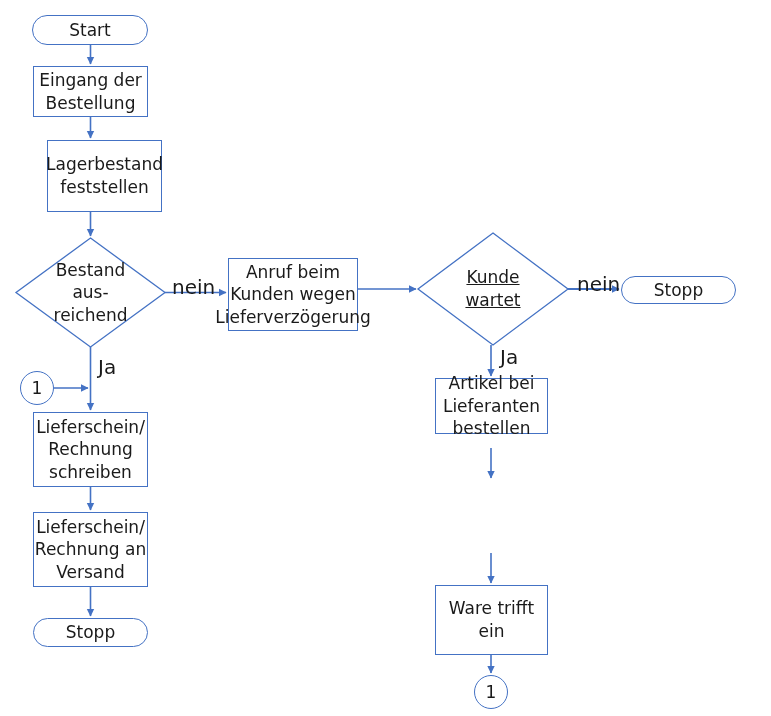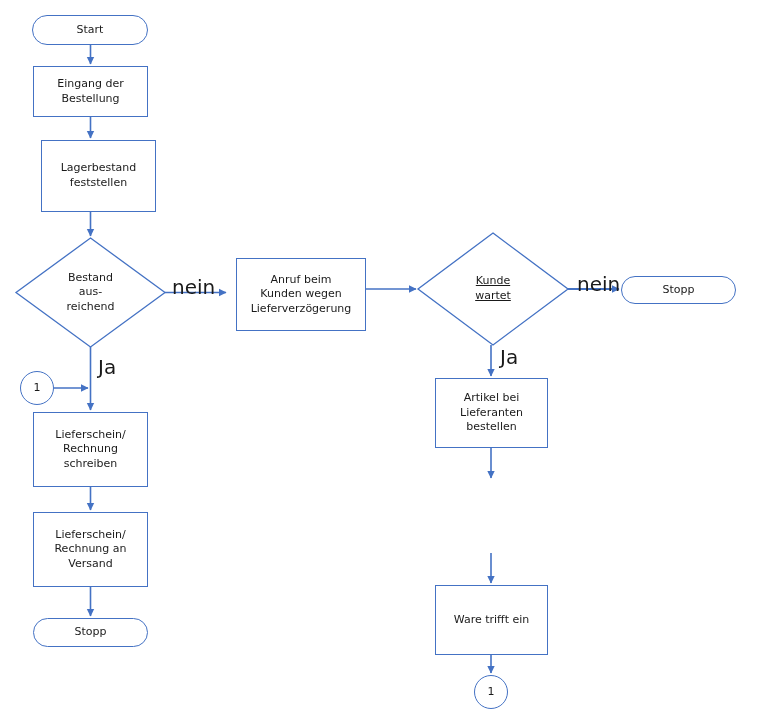--- a/index.html
+++ b/index.html
@@ -26,21 +26,21 @@
     height: 716px;
   }
   .node {
     position: absolute;
     box-sizing: border-box;
     display: flex;
     align-items: center;
     justify-content: center;
     text-align: center;
     color: #1a1a1a;
-    font-size: 11px;
+    font-size: 17px;
     line-height: 1.33;
     white-space: pre-line;
     background: #ffffff;
   }
   .node-process {
     border: 1.3px solid #4472c4;
   }
   .node-terminator {
     border: 1.3px solid #4472c4;
     border-radius: 999px;
@@ -109,32 +109,32 @@
 
   <div class="node node-terminator" style="left:32px; top:15px; width:116px; height:30px;">
     <span>Start</span>
   </div>
 
   <div class="node node-process" style="left:33px; top:66px; width:115px; height:51px;">
     <span>Eingang der
 Bestellung</span>
   </div>
 
-  <div class="node node-process" style="left:41px; top:140px; width:115px; height:72px;align-items:center;">
+  <div class="node node-process" style="left:47px; top:140px; width:115px; height:72px;align-items:center;">
     <span>Lagerbestand
 feststellen</span>
   </div>
 
   <div class="node node-decision" style="left:16px; top:238px; width:149px; height:109px;">
     <span class="decision-label">Bestand
 aus-
 reichend</span>
   </div>
 
-  <div class="node node-process" style="left:228px; top:258px; width:130px; height:73px;margin-left:8px;">
+  <div class="node node-process" style="left:228px; top:258px; width:130px; height:73px;">
     <span>Anruf beim
 Kunden wegen
 Lieferverzögerung</span>
   </div>
 
   <div class="node node-decision" style="left:418px; top:233px; width:150px; height:112px;text-decoration:underline;">
     <span class="decision-label">Kunde
 wartet</span>
   </div>
 
@@ -155,21 +155,21 @@
   <div class="node node-process" style="left:33px; top:512px; width:115px; height:75px;">
     <span>Lieferschein/
 Rechnung an
 Versand</span>
   </div>
 
   <div class="node node-terminator" style="left:33px; top:618px; width:115px; height:29px;">
     <span>Stopp</span>
   </div>
 
-  <div class="node node-process" style="left:435px; top:378px; width:113px; height:70px;">
+  <div class="node node-process" style="left:435px; top:378px; width:113px; height:56px;">
     <span>Artikel bei
 Lieferanten
 bestellen</span>
   </div>
 
 
   <div class="node node-process" style="left:435px; top:585px; width:113px; height:70px;">
     <span>Ware trifft ein</span>
   </div>
 

